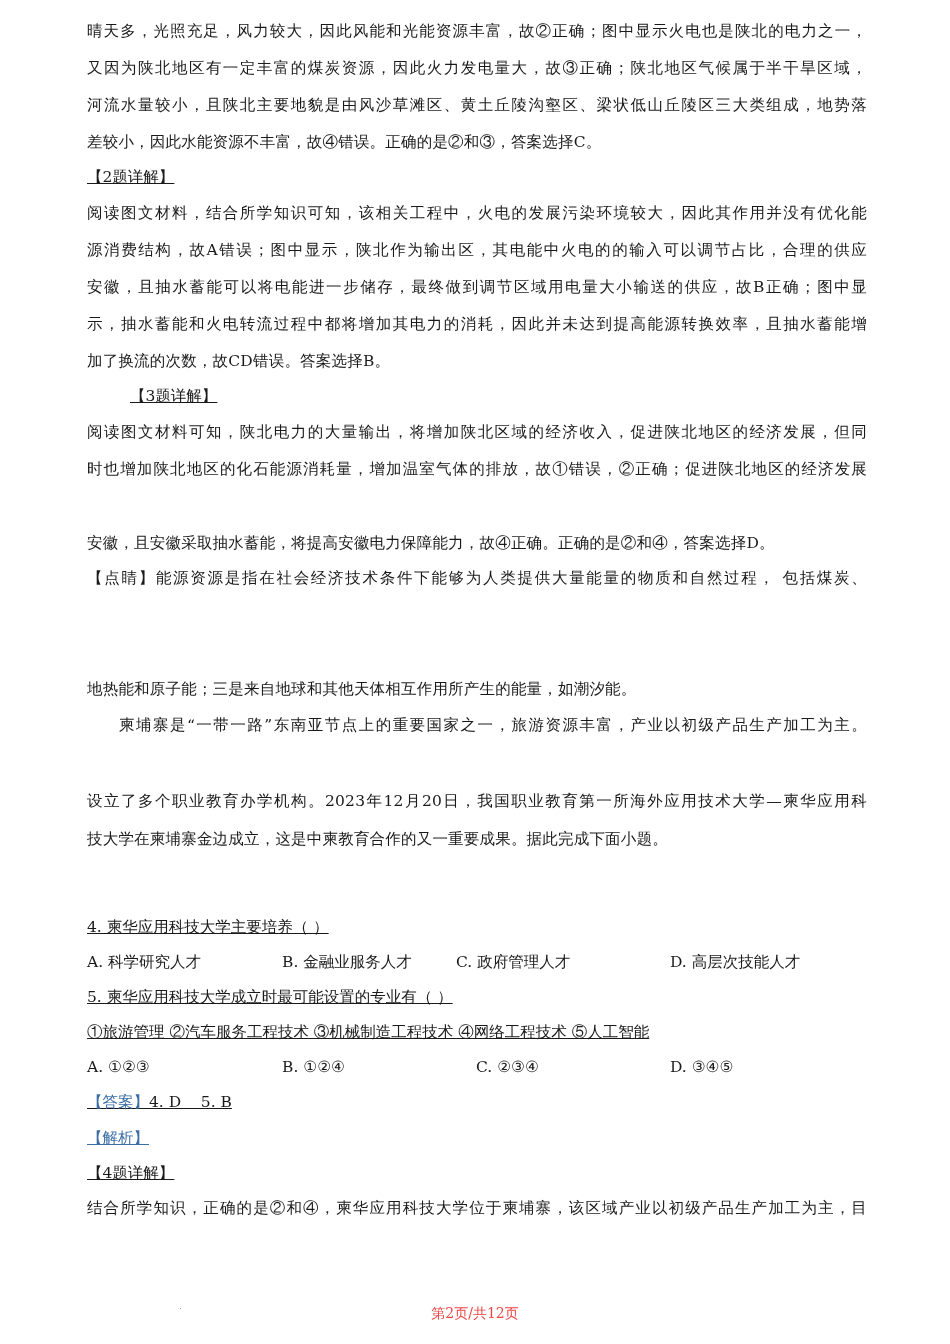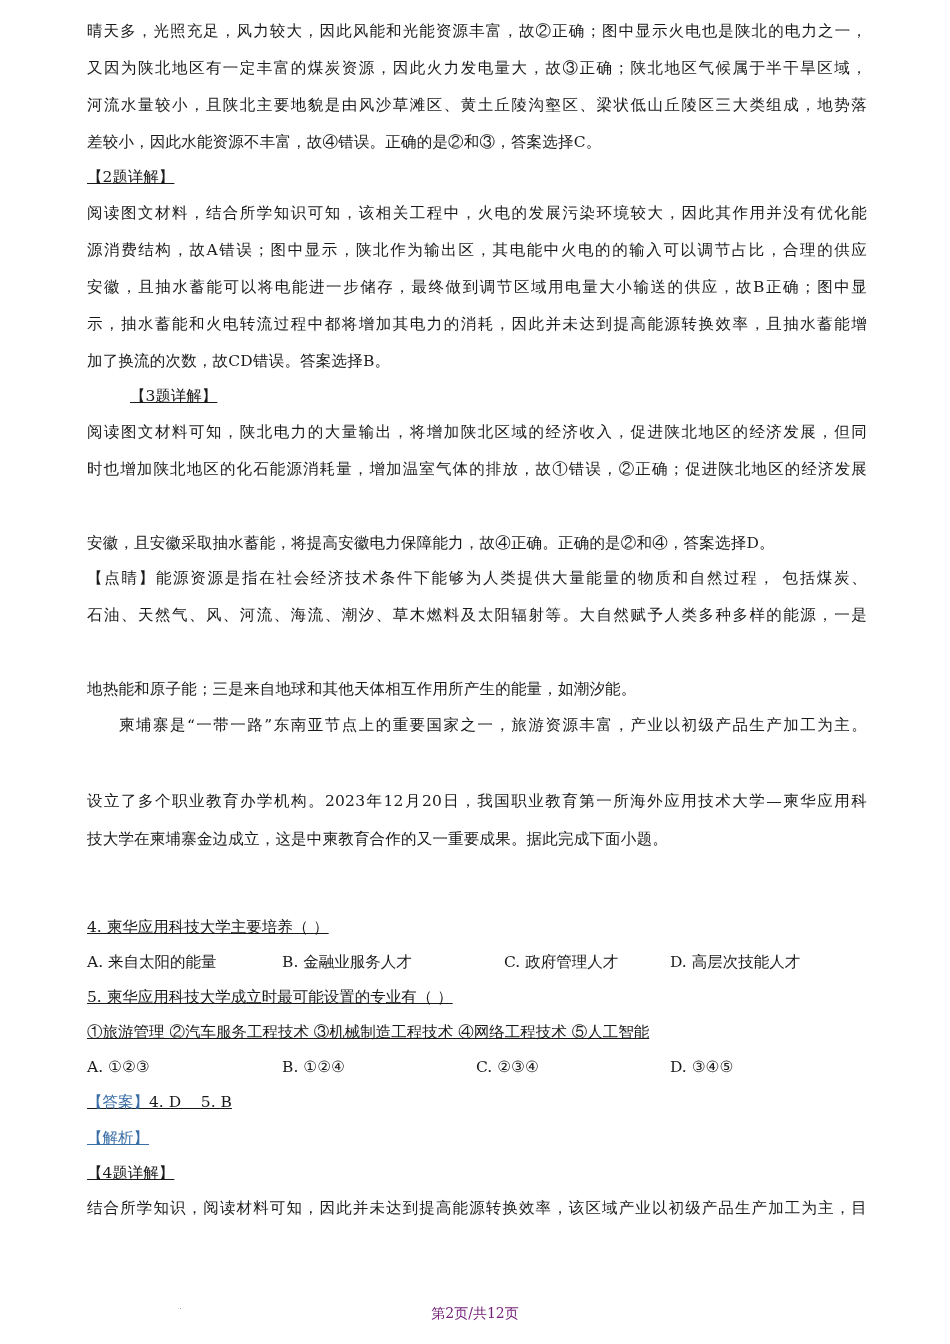--- a/index.html
+++ b/index.html
@@ -55,21 +55,21 @@
       line-height: 20px;
       white-space: nowrap;
     }
     .footer {
       position: absolute;
       top: 1305px;
       left: 0;
       width: 950px;
       text-align: center;
       font-size: 14px;
-      color: #701a75;
+      color: #ef4444;
     }
     .dot {
       position: absolute;
       left: 180px;
       top: 1308px;
       width: 1px;
       height: 1px;
       background: #999;
     }
   </style>
@@ -89,44 +89,43 @@
   <div class="line justify" style="top:240px">源消费结构，故A错误；图中显示，陕北作为输出区，其电能中火电的的输入可以调节占比，合理的供应</div>
   <div class="line justify" style="top:314px">示，抽水蓄能和火电转流过程中都将增加其电力的消耗，因此并未达到提高能源转换效率，且抽水蓄能增</div>
   <div class="line" style="top:351px">加了换流的次数，故CD错误。答案选择B。</div>
 
   <div class="heading" style="top:386px;margin-left:43px;">【3题详解】</div>
   <div class="line justify" style="top:422px">阅读图文材料可知，陕北电力的大量输出，将增加陕北区域的经济收入，促进陕北地区的经济发展，但同</div>
   <div class="line justify" style="top:459px">时也增加陕北地区的化石能源消耗量，增加温室气体的排放，故①错误，②正确；促进陕北地区的经济发展</div>
   <div class="line" style="top:533px">安徽，且安徽采取抽水蓄能，将提高安徽电力保障能力，故④正确。正确的是②和④，答案选择D。</div>
 
   <div class="line justify" style="top:568px">【点睛】能源资源是指在社会经济技术条件下能够为人类提供大量能量的物质和自然过程， 包括煤炭、</div>
-  <div class="line justify" style="top:605px">石油、天然气、风、河流、海流、潮汐、草木燃料及太阳辐射等。大自然赋予人类多种多样的能源，一是</div>
   <div class="line" style="top:679px">地热能和原子能；三是来自地球和其他天体相互作用所产生的能量，如潮汐能。</div>
 
   <div class="line justify indent" style="top:715px">柬埔寨是“一带一路”东南亚节点上的重要国家之一，旅游资源丰富，产业以初级产品生产加工为主。</div>
   <div class="line justify" style="top:791px">设立了多个职业教育办学机构。2023年12月20日，我国职业教育第一所海外应用技术大学—柬华应用科</div>
   <div class="line" style="top:829px">技大学在柬埔寨金边成立，这是中柬教育合作的又一重要成果。据此完成下面小题。</div>
 
   <div class="heading" style="top:917px">4. 柬华应用科技大学主要培养（    ）</div>
-  <div class="opt" style="left:87px;top:952px">A. 来自太阳的能量</div>
+  <div class="opt" style="left:87px;top:952px">A. 科学研究人才</div>
   <div class="opt" style="left:282px;top:952px">B. 金融业服务人才</div>
-  <div class="opt" style="left:504px;top:952px">C. 政府管理人才</div>
+  <div class="opt" style="left:456px;top:952px">C. 政府管理人才</div>
   <div class="opt" style="left:670px;top:952px">D. 高层次技能人才</div>
 
   <div class="heading" style="top:987px">5. 柬华应用科技大学成立时最可能设置的专业有（    ）</div>
   <div class="heading" style="top:1022px">①旅游管理  ②汽车服务工程技术  ③机械制造工程技术  ④网络工程技术  ⑤人工智能</div>
   <div class="opt" style="left:87px;top:1057px">A. ①②③</div>
   <div class="opt" style="left:282px;top:1057px">B. ①②④</div>
   <div class="opt" style="left:476px;top:1057px">C. ②③④</div>
   <div class="opt" style="left:670px;top:1057px">D. ③④⑤</div>
 
   <div class="heading" style="top:1092px">
     <span class="blue">【答案】</span><span style="white-space:pre">4. D    5. B</span>
   </div>
 
   <div class="heading blue" style="top:1128px">【解析】</div>
 
   <div class="heading" style="top:1163px">【4题详解】</div>
-  <div class="line justify" style="top:1198px">结合所学知识，阅读材料可知，因此并未达到提高能源转换效率，该区域产业以初级产品生产加工为主，目</div>
+  <div class="line justify" style="top:1198px">结合所学知识，正确的是②和④，柬华应用科技大学位于柬埔寨，该区域产业以初级产品生产加工为主，目</div>
 
   <div class="dot"></div>
   <div class="footer">第2页/共12页</div>
 </div>
 
 </body></html>

